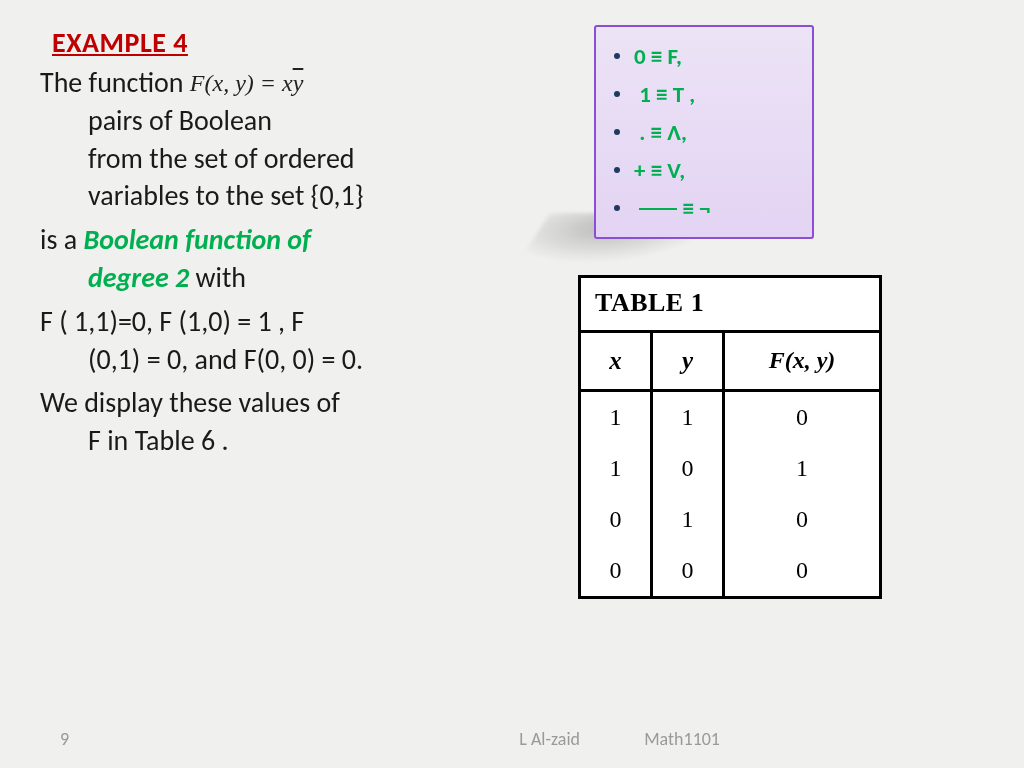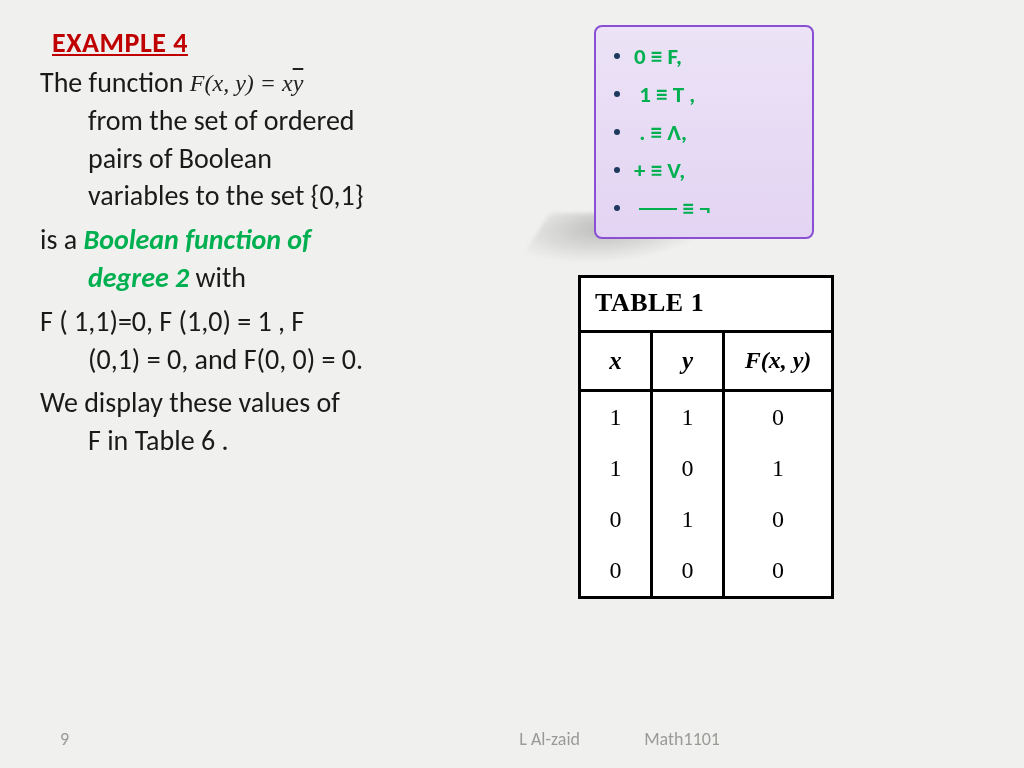--- a/index.html
+++ b/index.html
@@ -66,21 +66,21 @@
     transform: skewX(-32deg);
     filter: blur(2px);
     z-index: 0;
   }
   .legend {
     position: relative;
     z-index: 1;
     width: 220px;
     border: 2.5px solid #8a4fd4;
     background: linear-gradient(#ece3f6, #e3d4f3);
-    border-radius: 8px;
+    border-radius: 3px;
     padding: 10px 10px 10px 4px;
   }
   .legend ul { list-style: none; }
   .legend li {
     display: flex;
     align-items: center;
     gap: 14px;
     padding: 5px 4px 5px 14px;
     font-size: 23px;
     font-weight: 700;
@@ -97,21 +97,21 @@
     width: 38px;
     border-top: 2.5px solid #00b050;
     vertical-align: 6px;
   }
 
   
   .ttable-wrap { margin-top: 36px; margin-left: 18px; }
   .ttable {
     border: 3px solid #000;
     background: #fff;
-    width: 256px;
+    width: 304px;
     font-family: "Times New Roman", serif;
   }
   .ttable .title {
     border-bottom: 3px solid #000;
     padding: 10px 14px 12px 14px;
     font-size: 26px;
     font-weight: 700;
     letter-spacing: 0.5px;
   }
   .ttable .hrow, .ttable .drow {
@@ -150,22 +150,22 @@
   <div class="cols">
 
     <div class="left">
       <div class="heading">EXAMPLE 4</div>
 
       <div class="para">
         <span>The function </span>
         <span class="formula">
           <span>F(x, y) = x</span><span class="ybar">y</span>
         </span>
+        <span class="indent-block">pairs of Boolean</span>
         <span class="indent-block">from the set of ordered</span>
-        <span class="indent-block">pairs of Boolean</span>
         <span class="indent-block">variables to the set {0,1}</span>
       </div>
 
       <div class="para">
         <span>is a </span><span class="green-em">Boolean function of</span>
         <span class="indent-block"><span class="green-em">degree 2</span><span> with</span></span>
       </div>
 
       <div class="para">
         <span>F ( 1,1)=0, F (1,0) = 1 , F</span>

